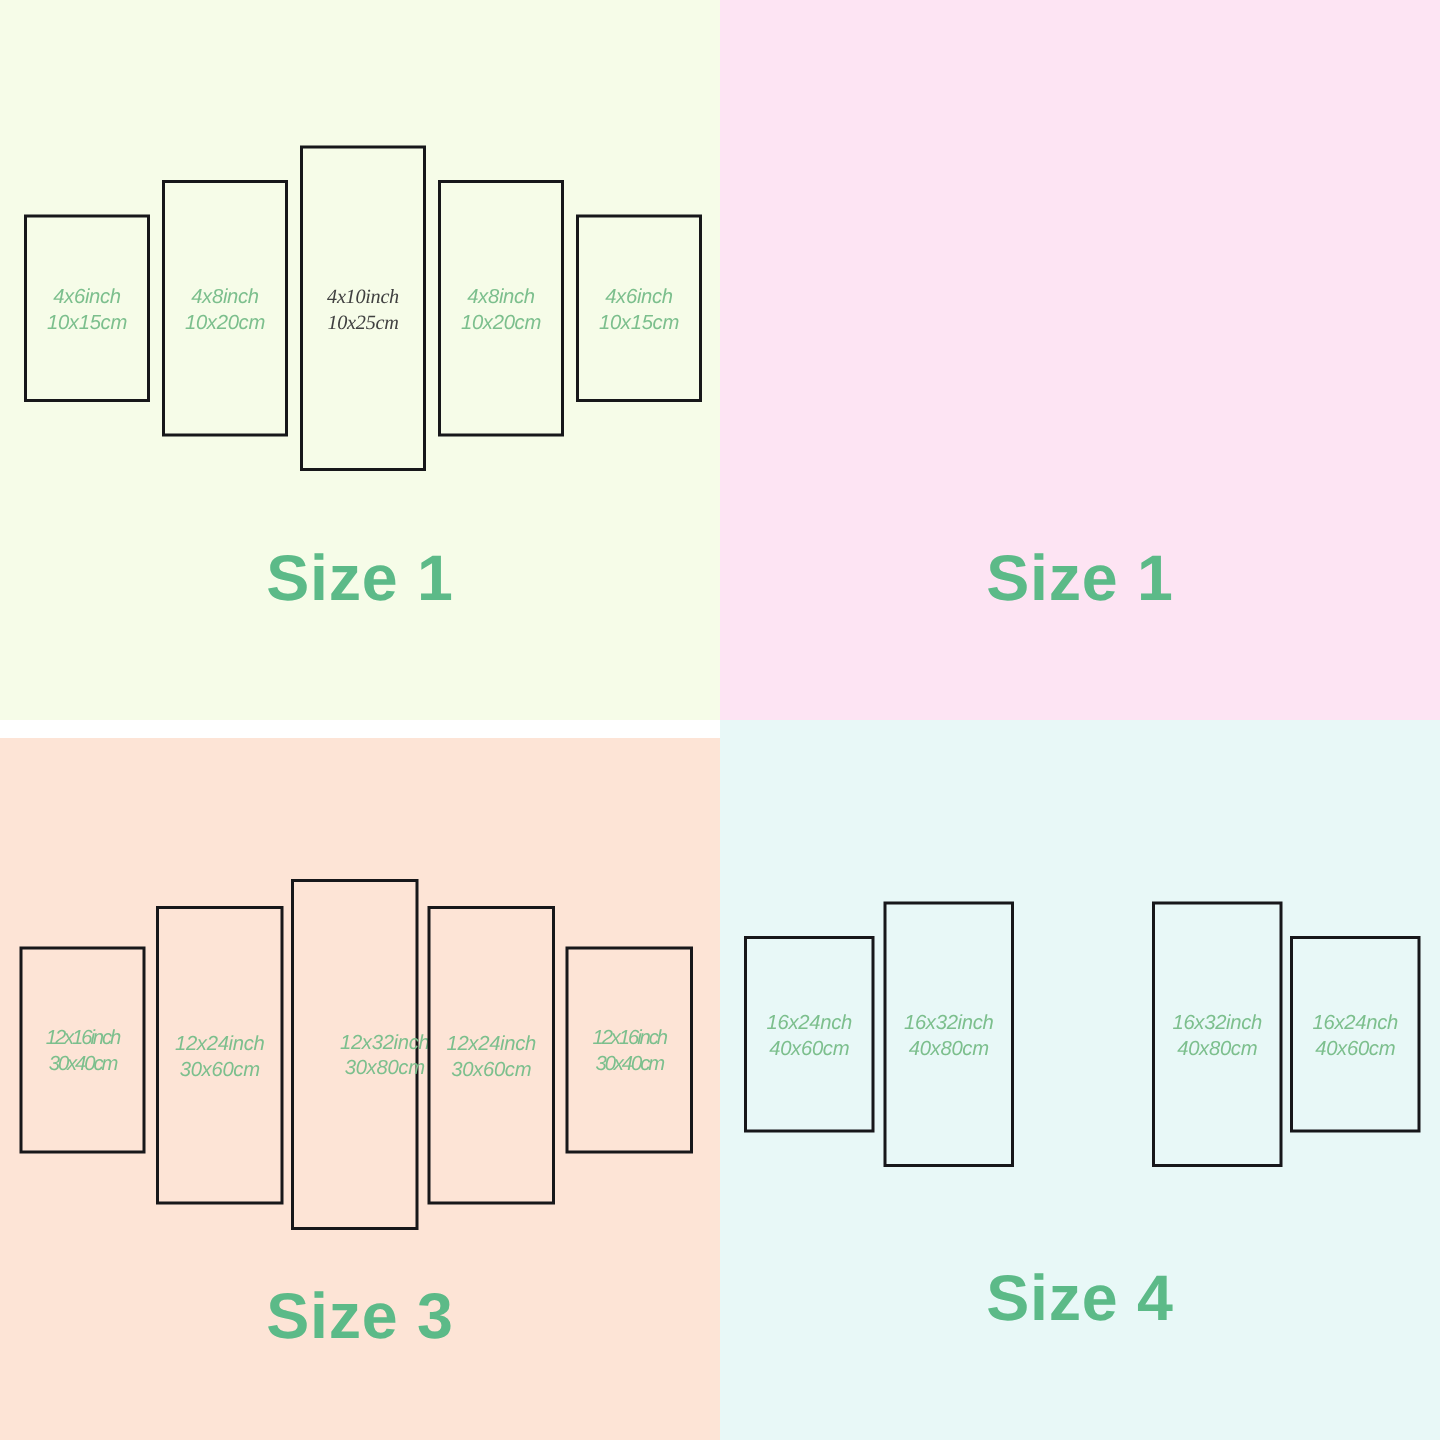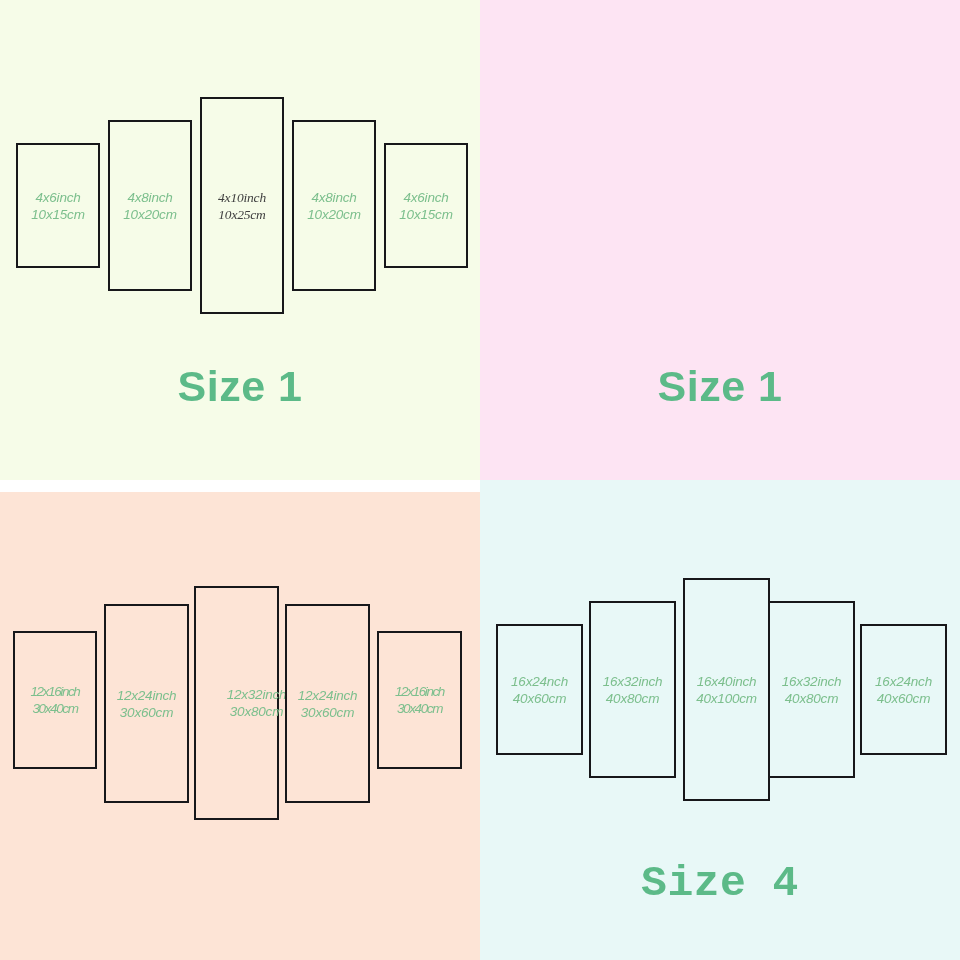--- a/index.html
+++ b/index.html
@@ -61,21 +61,21 @@
     text-align: center;
     font-family: "Liberation Sans", sans-serif;
     font-weight: bold;
     font-size: 43px;
     letter-spacing: 0.5px;
     color: #5cba88;
   }
   #q0 .size-title { top: 362px; }
   #q1 .size-title { top: 362px; }
   #q2 .size-title { top: 362px; }
-  #q3 .size-title { top: 379px; font-family: Liberation Mono, monospace; }
+  #q3 .size-title { top: 362px; }
 
   .tight .panel-label { letter-spacing: -1.4px; }
 </style>
 </head>
 <body>
 
 <div id="canvas">
   <div class="quadrant" id="q0" style="background: rgb(246, 252, 232);">
     <div class="panels">
         <div class="panel" style="left: 16px; top: 143px; width: 84px; height: 125px; border-color: rgb(23, 23, 26);">
@@ -111,31 +111,29 @@
         <div class="panel" style="left: 194px; top: 94px; width: 85px; height: 234px; border-color: rgb(23, 23, 26);">
           <div class="panel-label" style="color: rgb(124, 191, 141); margin-left: 40px;"><span>12x32inch</span><span class="l2">30x80cm</span></div>
         </div>
         <div class="panel" style="left: 285px; top: 112px; width: 85px; height: 199px; border-color: rgb(23, 23, 26);">
           <div class="panel-label" style="color: rgb(124, 191, 141);"><span>12x24inch</span><span class="l2">30x60cm</span></div>
         </div>
         <div class="panel tight" style="left: 377px; top: 139px; width: 85px; height: 138px; border-color: rgb(23, 23, 26);">
           <div class="panel-label" style="color: rgb(124, 191, 141);"><span>12x16inch</span><span class="l2">30x40cm</span></div>
         </div>
       </div>
+    <div class="size-title" style="color: rgb(92, 186, 136);">Size 3</div>
   </div>
   <div class="quadrant" id="q3" style="background: rgb(232, 248, 247);">
     <div class="panels">
         <div class="panel" style="left: 16px; top: 144px; width: 87px; height: 131px; border-color: rgb(23, 23, 26);">
           <div class="panel-label" style="color: rgb(124, 191, 141);"><span>16x24nch</span><span class="l2">40x60cm</span></div>
         </div>
         <div class="panel" style="left: 109px; top: 121px; width: 87px; height: 177px; border-color: rgb(23, 23, 26);">
           <div class="panel-label" style="color: rgb(124, 191, 141);"><span>16x32inch</span><span class="l2">40x80cm</span></div>
-        </div>
-        <div class="panel" style="left: 203px; top: 98px; width: 87px; height: 223px; border-color: rgb(23, 23, 26);">
-          <div class="panel-label" style="color: rgb(124, 191, 141);"><span>16x40inch</span><span class="l2">40x100cm</span></div>
         </div>
         <div class="panel" style="left: 288px; top: 121px; width: 87px; height: 177px; border-color: rgb(23, 23, 26);">
           <div class="panel-label" style="color: rgb(124, 191, 141);"><span>16x32inch</span><span class="l2">40x80cm</span></div>
         </div>
         <div class="panel" style="left: 380px; top: 144px; width: 87px; height: 131px; border-color: rgb(23, 23, 26);">
           <div class="panel-label" style="color: rgb(124, 191, 141);"><span>16x24nch</span><span class="l2">40x60cm</span></div>
         </div>
       </div>
     <div class="size-title" style="color: rgb(92, 186, 136);">Size 4</div>
   </div>

